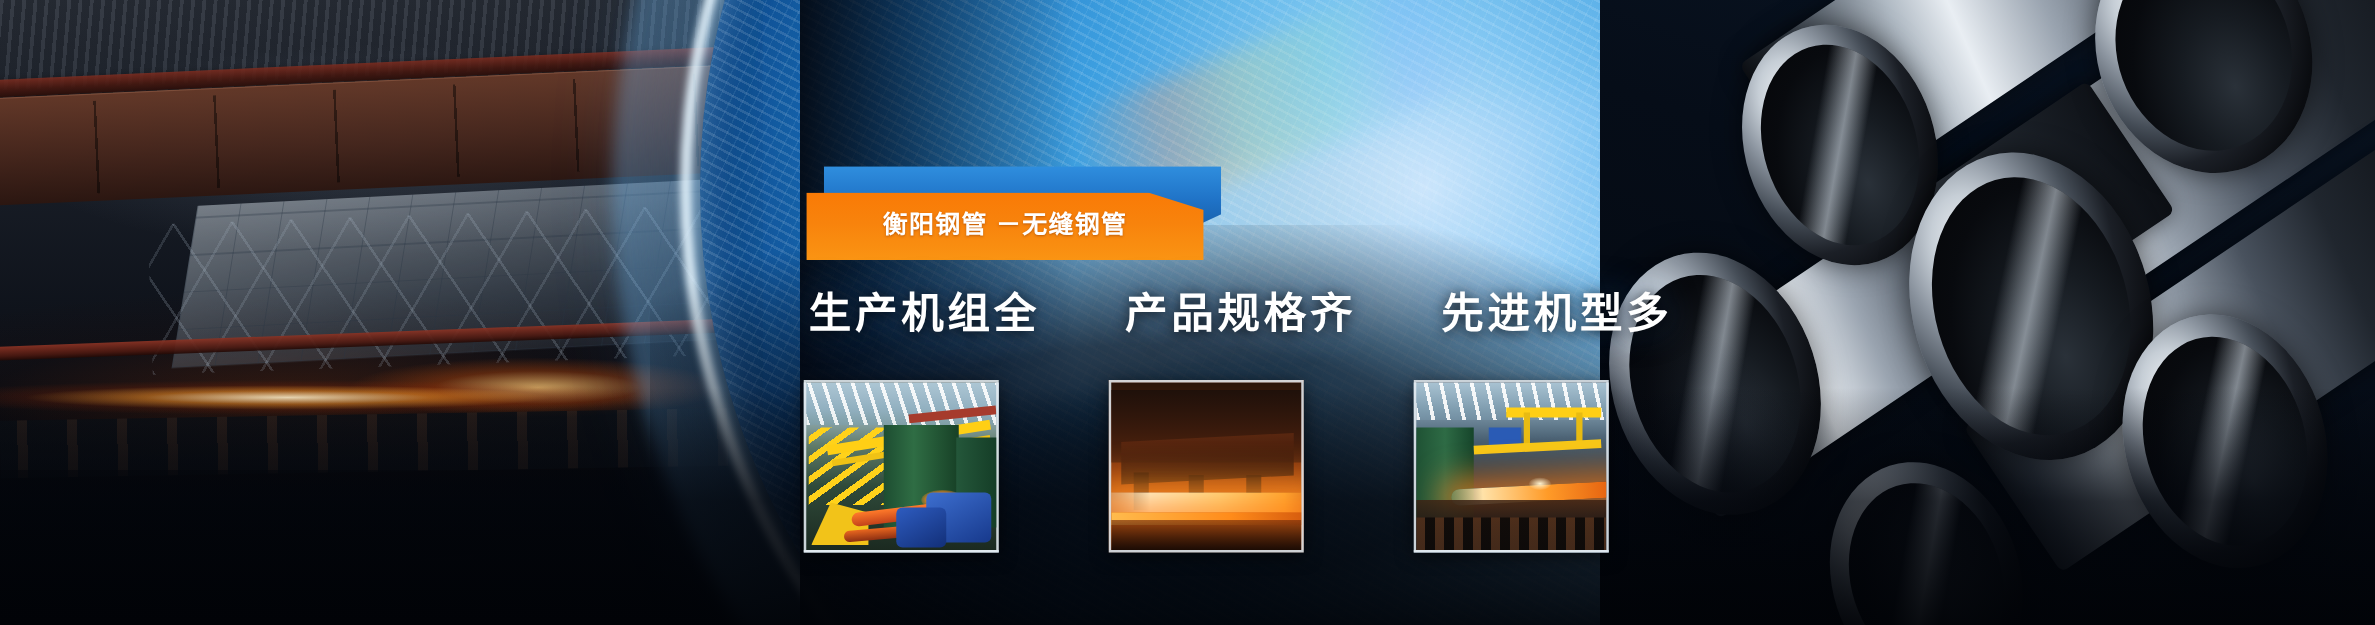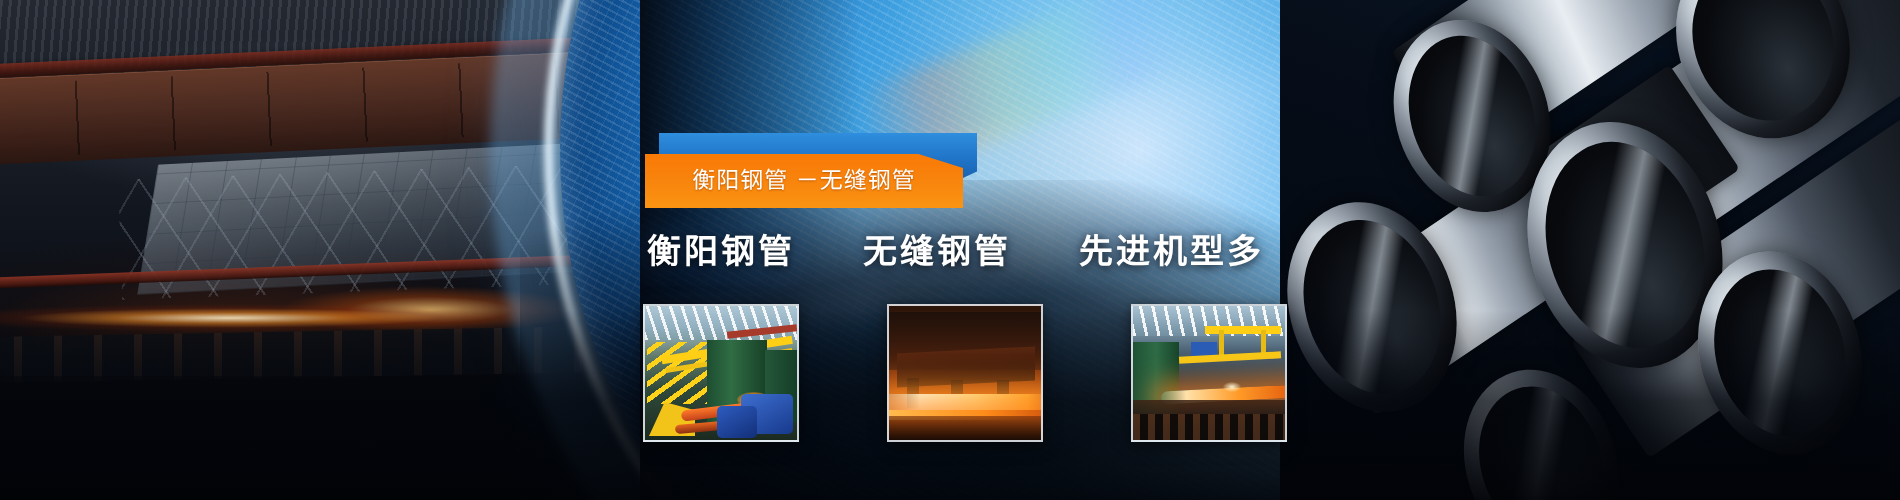--- a/index.html
+++ b/index.html
@@ -118,21 +118,21 @@
   .content{position:absolute;left:0;top:0;width:1900px;height:500px;}
 
   .tag{position:absolute;left:645px;top:143px;height:65px;}
   .tag-shadow{position:absolute;left:14px;top:-10px;width:318px;height:62px;
      background:linear-gradient(180deg,#2f8ede 0%,#1f72c6 45%,#14569c 100%);
      clip-path:polygon(0 0, 100% 0, 100% 62%, 84% 100%, 0 100%);}
   .tag-body{position:absolute;left:0;top:11px;width:318px;height:54px;
      background:linear-gradient(180deg,#f97a06 0%,#f8830c 45%,#fa9413 100%);
      clip-path:polygon(0 0, 86% 0, 100% 26%, 100% 100%, 0 100%);
      display:flex;align-items:center;justify-content:center;}
-  .tag-text{color:#fff;font-size:23px;font-weight:400;letter-spacing:1px;
+  .tag-text{color:#fff;font-size:20px;font-weight:700;letter-spacing:1px;
      line-height:1;padding-bottom:2px;white-space:nowrap;
      text-shadow:0 1px 2px rgba(120,40,0,.45);}
 
   .headline{position:absolute;left:647px;top:234px;display:flex;gap:68px;
      white-space:nowrap;}
   .headline span{color:#fff;font-size:34px;font-weight:700;letter-spacing:3px;
      line-height:1;text-shadow:0 2px 10px rgba(0,0,0,.85),0 0 26px rgba(40,90,150,.55);}
 
   .thumbs{position:absolute;left:643px;top:304px;display:flex;gap:88px;}
   .thumb{position:relative;width:152px;height:134px;overflow:hidden;
@@ -270,22 +270,22 @@
   <div class="content">
 
     <div class="tag">
       <div class="tag-shadow"></div>
       <div class="tag-body">
         <span class="tag-text">衡阳钢管 －无缝钢管</span>
       </div>
     </div>
 
     <div class="headline">
-      <span>衡阳钢管</span>
-      <span>无缝钢管</span>
+      <span>生产机组全</span>
+      <span>产品规格齐</span>
       <span>先进机型多</span>
     </div>
 
     <div class="thumbs">
 
       <div class="thumb t1">
         <i class="roofw"></i>
         <i class="beamr"></i>
         <i class="stair"></i>
         <i class="rail"></i>

